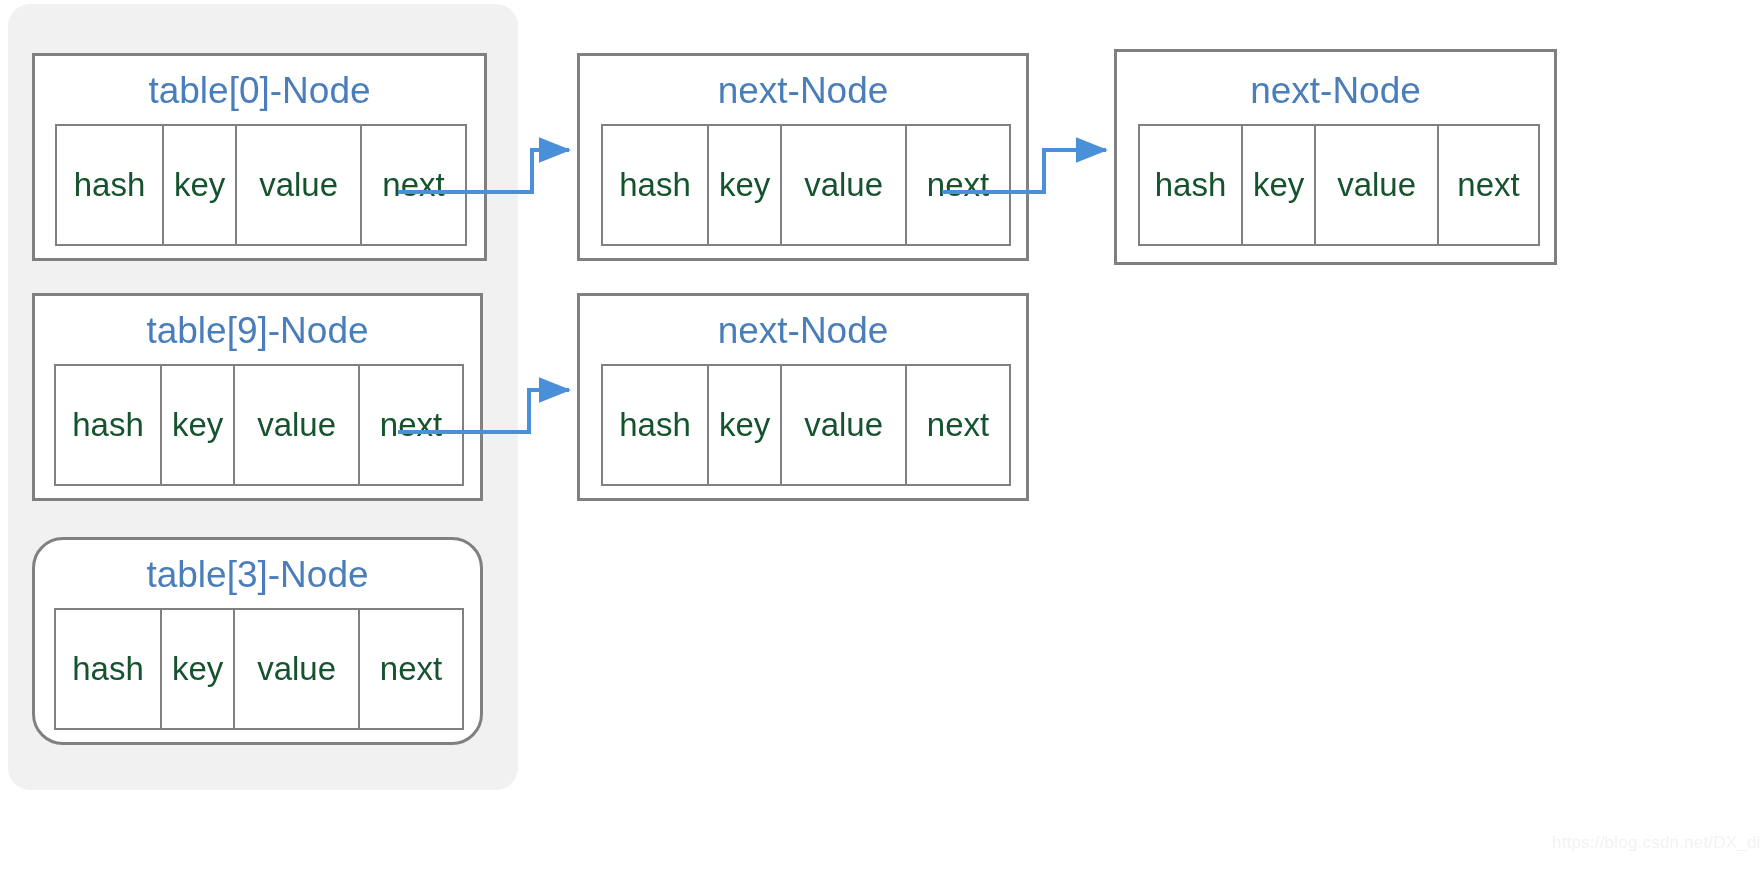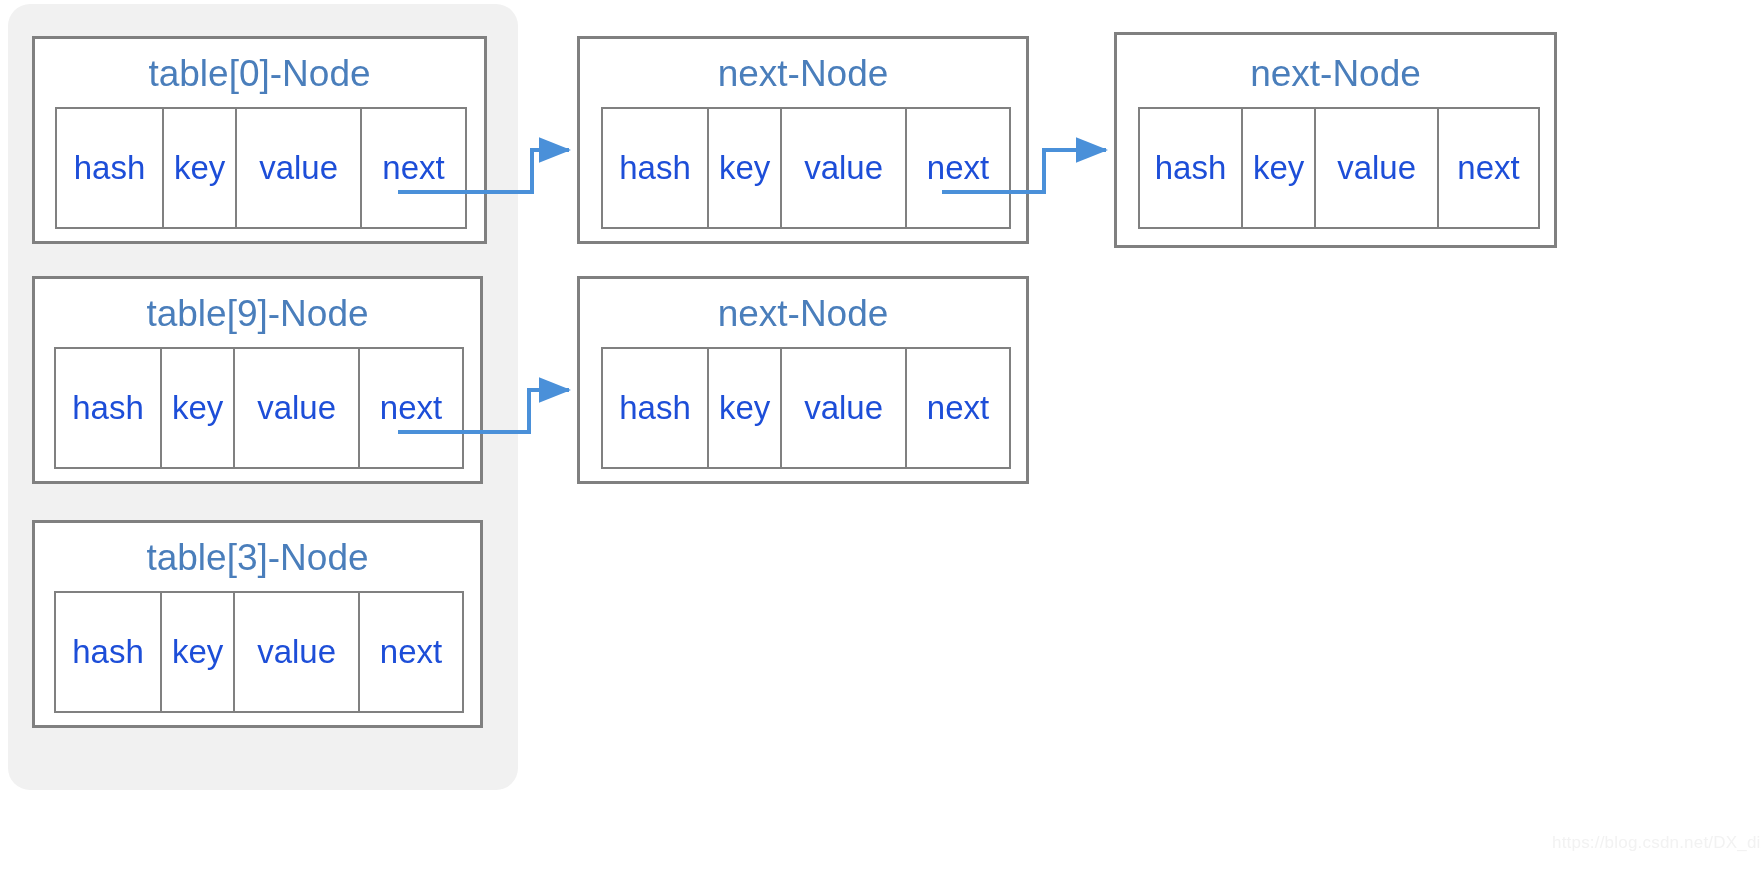--- a/index.html
+++ b/index.html
@@ -24,20 +24,21 @@
     background: #F1F1F1;
     border-radius: 22px;
   }
 
   
   .node {
     position: absolute;
     background: #ffffff;
     border: 3px solid #808080;
     box-sizing: border-box;
+    margin-top: 17px;
   }
   .node-title {
     position: absolute;
     left: 0;
     right: 0;
     text-align: center;
     color: #4A7EBB;
     font-size: 37px;
     font-family: "Liberation Sans", sans-serif;
     white-space: nowrap;
@@ -52,21 +53,21 @@
     border: 2px solid #808080;
     background: #ffffff;
   }
   .cell {
     box-sizing: border-box;
     border-right: 2px solid #808080;
     display: flex;
     align-items: center;
     justify-content: center;
     font-size: 33px;
-    color: #1d4ed8;
+    color: #14532d;
     font-family: "Liberation Sans", sans-serif;
     white-space: nowrap;
   }
   .cell:last-child {
     border-right: none;
   }
 
   
   #arrow-layer {
     position: absolute;
@@ -137,21 +138,21 @@
   <div class="node" style="left:577px; top:276px; width:452px; height:208px;">
     <div class="node-title" style="top:16px;">next-Node</div>
     <div class="fields" style="left:21px; top:68px; width:410px; height:122px;">
       <div class="cell" style="width:107px;">hash</div>
       <div class="cell" style="width:74px;">key</div>
       <div class="cell" style="width:126px;">value</div>
       <div class="cell" style="width:103px;">next</div>
     </div>
   </div>
 
-  <div class="node" style="left:32px; top:520px; width:451px; height:208px;">
+  <div class="node" style="left:32px; top:520px; width:451px; height:208px;border-radius:31px;">
     <div class="node-title" style="top:16px;">table[3]-Node</div>
     <div class="fields" style="left:19px; top:68px; width:410px; height:122px;">
       <div class="cell" style="width:107px;">hash</div>
       <div class="cell" style="width:74px;">key</div>
       <div class="cell" style="width:126px;">value</div>
       <div class="cell" style="width:103px;">next</div>
     </div>
   </div>
 
   <svg id="arrow-layer" viewBox="0 0 1761 873" xmlns="http://www.w3.org/2000/svg">

